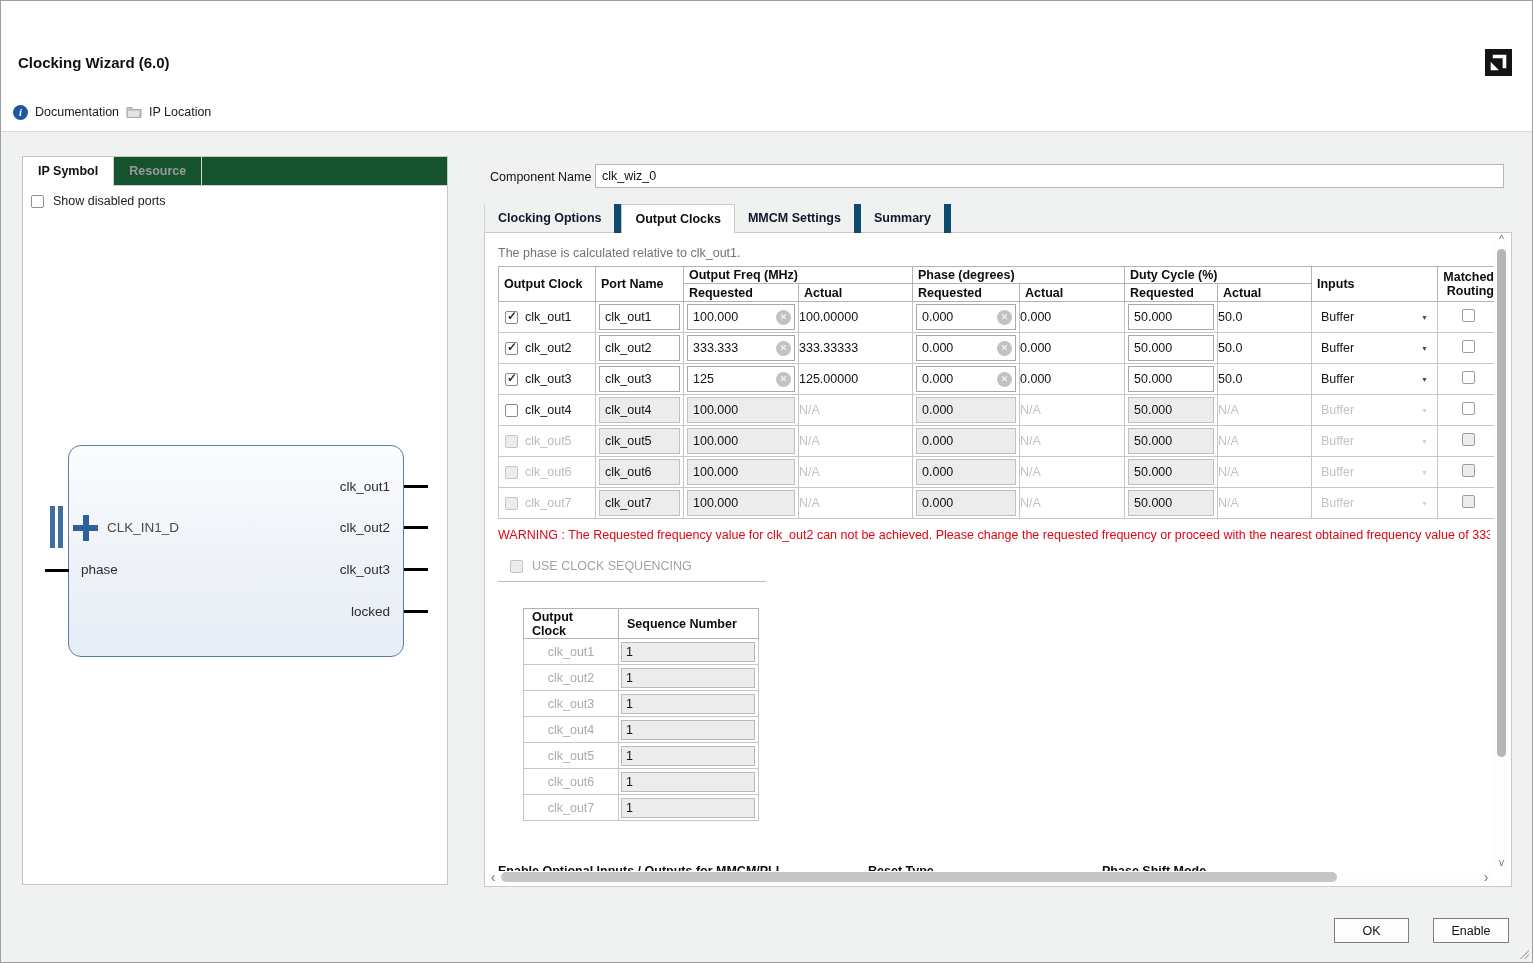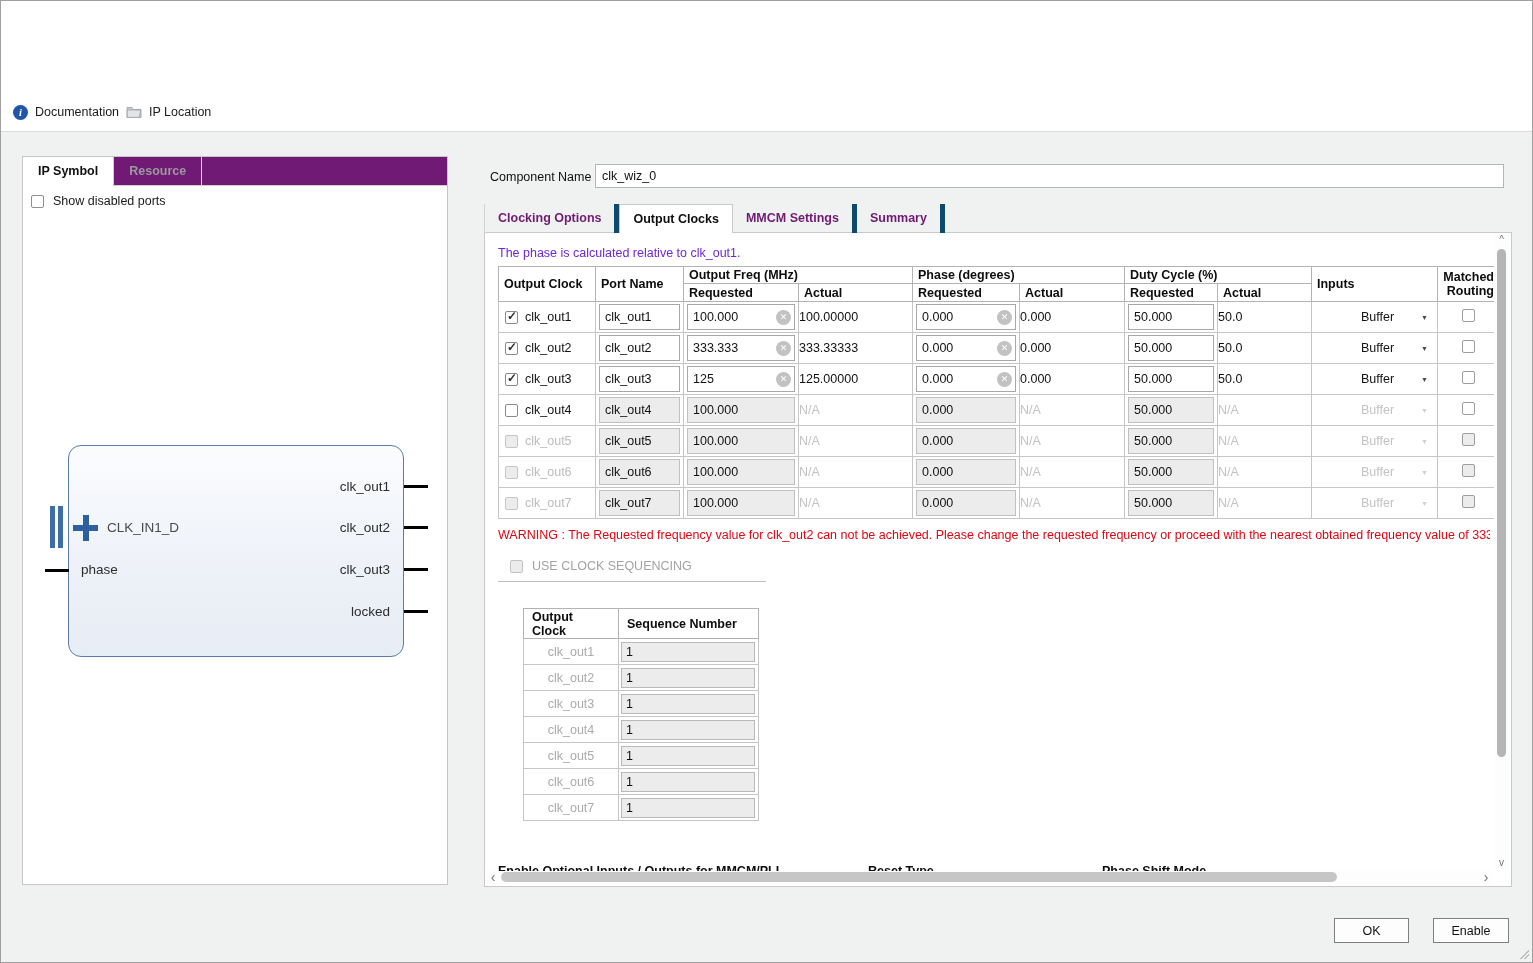--- a/index.html
+++ b/index.html
@@ -26,21 +26,21 @@
   .tool-item { position:absolute; top:0; height:38px; display:flex; align-items:center; gap:7px; }
   .info-ic { width:15px; height:15px; border-radius:50%; background:#1d57a5; color:#fff;
              font-weight:bold; font-size:10.5px; line-height:15px; text-align:center;
              font-family:"Liberation Serif", serif; font-style:italic; }
 
   .contentbg { position:absolute; left:0; top:131px; width:100%; height:832px; background:#f0f1f1; }
 
   
   .left-panel { position:absolute; left:21px; top:155px; width:426px; height:729px;
                 background:#fff; border:1px solid #c6c6c6; }
-  .lp-tabs { position:absolute; left:0; top:0; right:0; height:29px; background:#701a75; }
+  .lp-tabs { position:absolute; left:0; top:0; right:0; height:29px; background:#14532d; }
   .lp-tabs::after { content:""; position:absolute; left:0; right:0; bottom:0; height:1px; background:#cfcfcf; }
   .lp-tab { position:relative; padding:0 15px; line-height:28px; font-weight:bold; color:#9a9a9a;
             border-right:1px solid #d6d6d6; float:left; }
   .lp-tab.active { background:#fff; color:#111; z-index:2; height:29px; border-right:1px solid #cfcfcf; }
   .show-ports { position:absolute; left:8px; top:37px; display:flex; align-items:center; gap:9px; }
   .cbox { width:13px; height:13px; border:1px solid #8f8f8f; border-radius:2px; background:#fff; flex:none; }
 
   
   .blk { position:absolute; left:45px; top:288px; width:336px; height:212px;
          border:1px solid #5b7ca6; border-radius:13px;
@@ -56,29 +56,29 @@
 
   
   .comp-label { position:absolute; left:489px; top:169px; color:#111; }
   .comp-input { position:absolute; left:594px; top:163px; width:909px; height:24px;
                 border:1px solid #b5b5b5; background:#fff; padding:0 6px;
                 font:12.5px "Liberation Sans", sans-serif; color:#111; }
 
   
   .tab-panel { position:absolute; left:483px; top:203px; width:1028px; height:683px; }
   .rp-tabs { position:absolute; left:0; top:0; height:29px; display:flex; z-index:3; }
-  .rp-tab { position:relative; padding:0 13px; line-height:28px; font-weight:bold; color:#701a75;
-            border-right:5px solid #0c4a6e; }
+  .rp-tab { position:relative; padding:0 13px; line-height:28px; font-weight:bold; color:#0f172a;
+            border-right:7px solid #0c4a6e; }
   .rp-tab:first-child { border-left:1px solid #d4d4d4; }
   .rp-tab.active { background:#fff; color:#0d0d0d; border:1px solid #c9c9c9; border-bottom:none;
                    height:29px; z-index:4; }
   .panel-body { position:absolute; left:0; top:28px; right:0; bottom:0; background:#fff;
                 border:1px solid #c9c9c9; overflow:hidden; }
 
-  .phase-note { position:absolute; left:13px; top:13px; color:#6d28d9; }
+  .phase-note { position:absolute; left:13px; top:13px; color:#737373; }
 
   
   .main-table { position:absolute; left:13px; top:33px; border-collapse:collapse; table-layout:fixed; }
   .main-table th { border:1px solid #b3b3b3; font-weight:bold; font-size:12.5px; text-align:left;
                    padding:0 5px; background:#fff; color:#0d0d0d; }
   .main-table td { border:1px solid #c6c6c6; height:30px; padding:0; vertical-align:middle; font-size:12.5px; }
   .hr1 th { height:17px; } .hr2 th { height:18px; }
   .cellflex { display:flex; align-items:center; gap:7px; padding:0 6px; }
   .cb { width:13px; height:13px; border:1px solid #8a8a8a; border-radius:2px; background:#fff;
         position:relative; flex:none; }
@@ -91,21 +91,21 @@
   .inbox { display:flex; align-items:center; height:26px; margin:2px 3px; border:1px solid #a8a8a8;
            background:#fff; padding:0 3px; }
   .inbox input { border:none; outline:none; background:transparent; width:100%;
                  font:12.5px "Liberation Sans", sans-serif; color:#111; padding:0 2px; }
   .clear { flex:none; width:15px; height:15px; border-radius:50%; background:#c2c2c2; color:#fff;
            font-size:9px; line-height:15px; text-align:center; }
   .r-off .pin, .r-dis .pin, .r-off .inbox, .r-dis .inbox { background:#ececec; border-color:#c0c0c0; }
   .txtcell { padding-left:8px; color:#111; }
   .na { color:#c3c3c3; }
   .drv { display:flex; align-items:center; justify-content:space-between; padding:0 9px; }
-  .drv-label { color:#131313;margin-left:40px; }
+  .drv-label { color:#131313; }
   .drv-arrow { font-size:7px; color:#4a4a4a; }
   .r-off .drv-label, .r-dis .drv-label { color:#c3c3c3; }
   .r-off .drv-arrow, .r-dis .drv-arrow { color:#d0d0d0; }
   .mrcell { text-align:center; }
   .mrcell .cb { display:inline-block; border-color:#9d9d9d; }
 
   .warning { position:absolute; left:13px; top:295px; width:992px; white-space:nowrap; overflow:hidden;
              color:#e10613; }
 
   .ucs { position:absolute; left:25px; top:326px; display:flex; align-items:center; gap:9px; }
@@ -144,20 +144,28 @@
   .btn-cancel { left:1432px; width:76px; }
   .grip { position:absolute; right:3px; bottom:3px; width:10px; height:10px;
           background:linear-gradient(135deg, transparent 55%, #bdbdbd 55%, #bdbdbd 65%, transparent 65%, transparent 75%, #bdbdbd 75%, #bdbdbd 85%, transparent 85%); }
 </style>
 </head>
 <body>
 
 <div class="window">
 
 
+  <div class="headerband">
+    <span class="hb-title">Clocking Wizard (6.0)</span>
+    <svg class="hb-logo" viewBox="0 0 26 26">
+      <rect width="26" height="26" fill="#141414"></rect>
+      <path d="M7.5 5.5 H20.5 V18.5 H17 V9 H7.5 Z" fill="#fff"></path>
+      <path d="M5.5 20.5 V12.5 L13.5 20.5 Z" fill="#fff"></path>
+    </svg>
+  </div>
 
   <div class="toolbar">
     <div class="tool-item" style="left:12px;">
       <span class="info-ic">i</span>
       <span>Documentation</span>
     </div>
     <div class="tool-item" style="left:125px;">
       <svg width="16" height="16" viewBox="0 0 16 16">
         <path d="M1 3.5 h5 l1.5 2 H15 v8 H1 Z" fill="#c9ccd0" stroke="#9aa0a6" stroke-width="0.8"></path>
         <path d="M1.2 6 h13.6 l-1.6 7.4 H1.2 Z" fill="#e2e4e7" stroke="#9aa0a6" stroke-width="0.8"></path>

